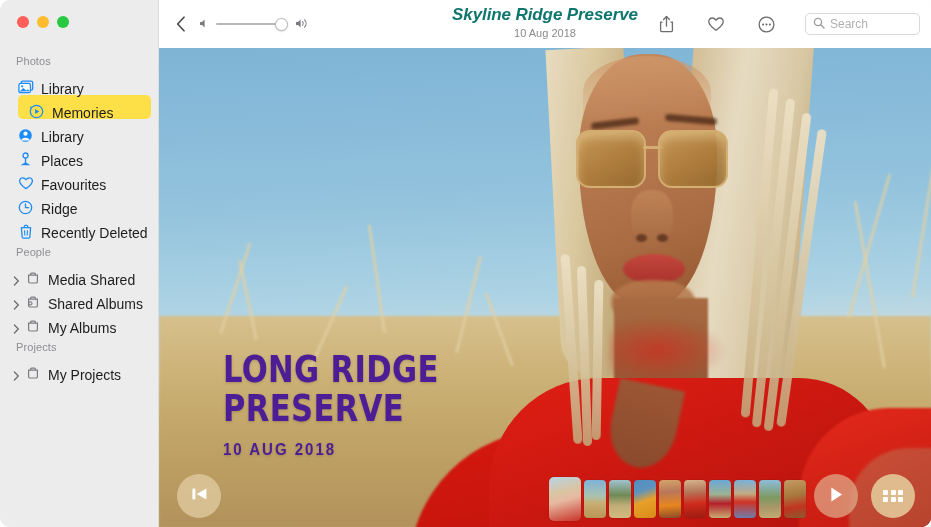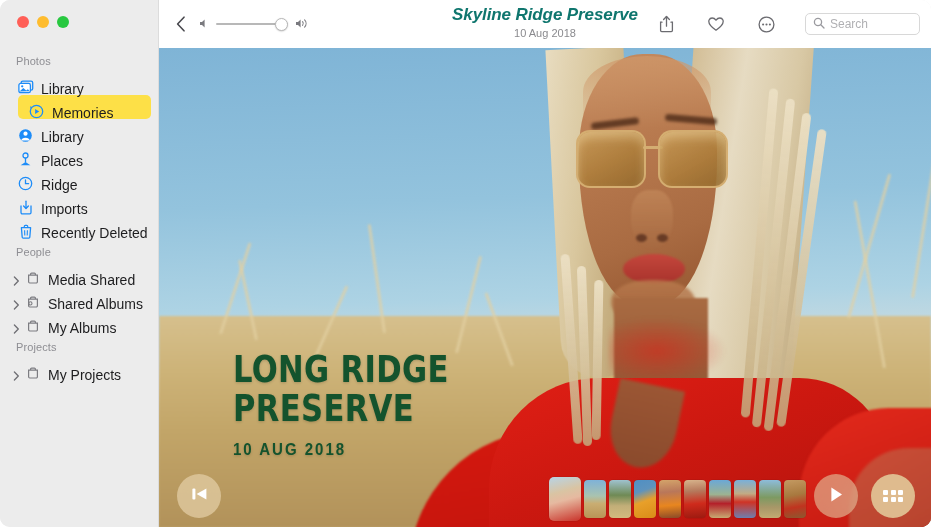--- a/index.html
+++ b/index.html
@@ -239,22 +239,22 @@
     border-radius: 60px 0 0 0; filter: blur(1.6px); opacity: .85;
   }
   .shoulder-r {
     position: absolute; left: 640px; top: 360px; width: 180px; height: 175px;
     background: linear-gradient(160deg, #e42a1c, #b5120c);
     border-radius: 90px 30px 0 0; filter: blur(.8px);
   }
 
   
   .overlay {
-    position: absolute; left: 74px; bottom: 68px;
-    color: #14532d; z-index: 6;
+    position: absolute; left: 64px; bottom: 68px;
+    color: #4c1d95; z-index: 6;
     text-shadow: 0 1px 3px rgba(0,0,0,.18);
   }
   .ov-title {
     font-family: "Liberation Sans Narrow", "DejaVu Sans Condensed", "Liberation Sans", sans-serif;
     font-size: 37px; font-weight: 700; line-height: 1.05;
     letter-spacing: .4px; text-transform: uppercase;
     transform: scaleX(.92); transform-origin: left center;
   }
   .ov-date {
     margin-top: 12px; font-size: 16px; font-weight: 700;
@@ -346,41 +346,39 @@
         <span class="ico">
           <svg width="15" height="15" viewBox="0 0 15 15">
             <circle cx="7.5" cy="3.5" r="2.5" fill="none" stroke="#1d8cf8" stroke-width="1.3"></circle>
             <line x1="7.5" y1="6.1" x2="7.5" y2="10.6" stroke="#1d8cf8" stroke-width="1.3"></line>
             <path d="M2.6 13.2 L7.5 10.1 L12.4 13.2 Z" fill="#1d8cf8"></path>
           </svg>
         </span>
         <span class="lbl">Places</span>
       </div>
 
+      <div class="sb-row">
+        <span class="ico">
+          <svg width="16" height="14" viewBox="0 0 16 14">
+            <path d="M8 12.6 C2.2 8.6 0.9 6.0 1.9 3.6 C2.9 1.3 6.0 1.1 8 3.7 C10 1.1 13.1 1.3 14.1 3.6 C15.1 6.0 13.8 8.6 8 12.6 Z" fill="none" stroke="#1d8cf8" stroke-width="1.3" stroke-linejoin="round"></path>
+          </svg>
+        </span>
+        <span class="lbl">Favourites</span>
+      </div>
 
       <div class="sb-row">
         <span class="ico">
           <svg width="15" height="15" viewBox="0 0 15 15">
             <circle cx="7.5" cy="7.5" r="6.2" fill="none" stroke="#1d8cf8" stroke-width="1.3"></circle>
             <path d="M7.5 3.9 V7.7 H10.6" fill="none" stroke="#1d8cf8" stroke-width="1.3" stroke-linecap="round"></path>
           </svg>
         </span>
         <span class="lbl">Ridge</span>
       </div>
 
-      <div class="sb-row">
-        <span class="ico">
-          <svg width="14" height="15" viewBox="0 0 14 15">
-            <path d="M2 5.4 V12.6 a1.3 1.3 0 0 0 1.3 1.3 H10.7 A1.3 1.3 0 0 0 12 12.6 V5.4" fill="none" stroke="#1d8cf8" stroke-width="1.3"></path>
-            <line x1="7" y1="1.2" x2="7" y2="8.2" stroke="#1d8cf8" stroke-width="1.3" stroke-linecap="round"></line>
-            <path d="M4.6 6.0 L7 8.5 L9.4 6.0" fill="none" stroke="#1d8cf8" stroke-width="1.3" stroke-linecap="round" stroke-linejoin="round"></path>
-          </svg>
-        </span>
-        <span class="lbl">Imports</span>
-      </div>
 
       <div class="sb-row">
         <span class="ico">
           <svg width="14" height="15" viewBox="0 0 14 15">
             <path d="M2.4 3.6 H11.6 L10.8 13.2 a1 1 0 0 1 -1 .9 H4.2 a1 1 0 0 1 -1 -.9 Z" fill="none" stroke="#1d8cf8" stroke-width="1.3" stroke-linejoin="round"></path>
             <path d="M5.3 3.4 V2.2 a.9 .9 0 0 1 .9 -.9 h1.6 a.9 .9 0 0 1 .9 .9 V3.4" fill="none" stroke="#1d8cf8" stroke-width="1.2"></path>
             <line x1="5.6" y1="6.2" x2="5.8" y2="11.4" stroke="#1d8cf8" stroke-width="1.1"></line>
             <line x1="8.4" y1="6.2" x2="8.2" y2="11.4" stroke="#1d8cf8" stroke-width="1.1"></line>
           </svg>
         </span>

